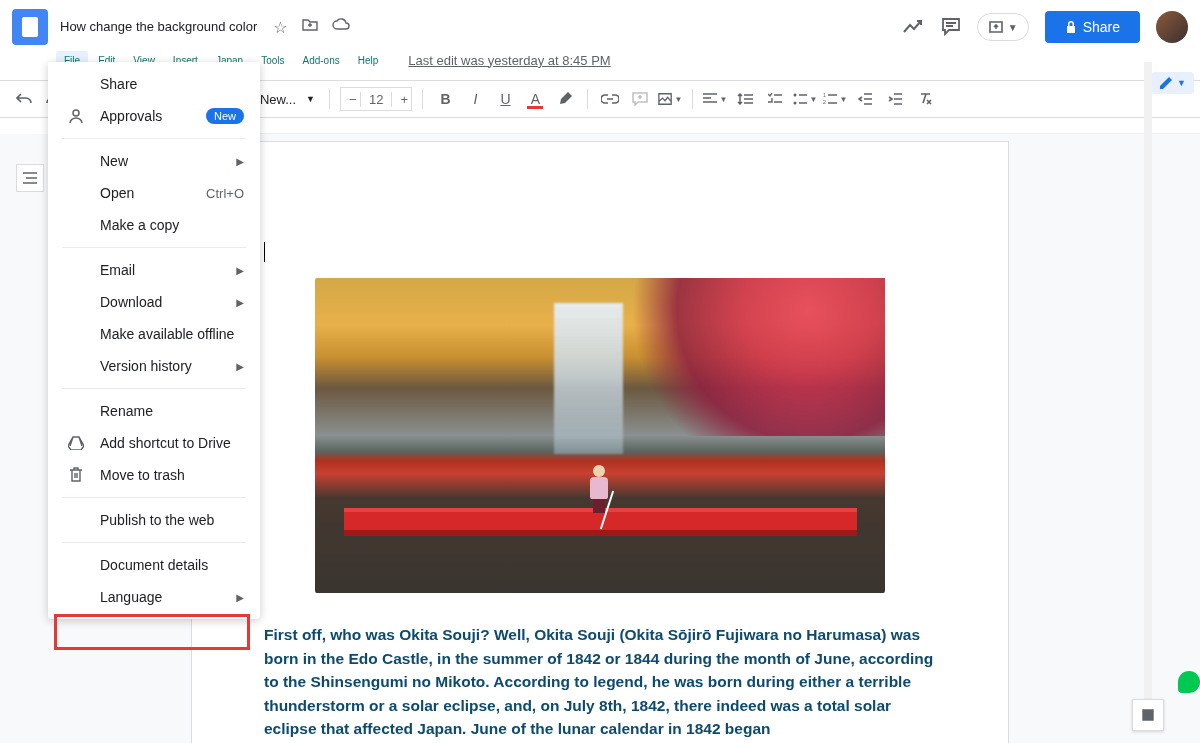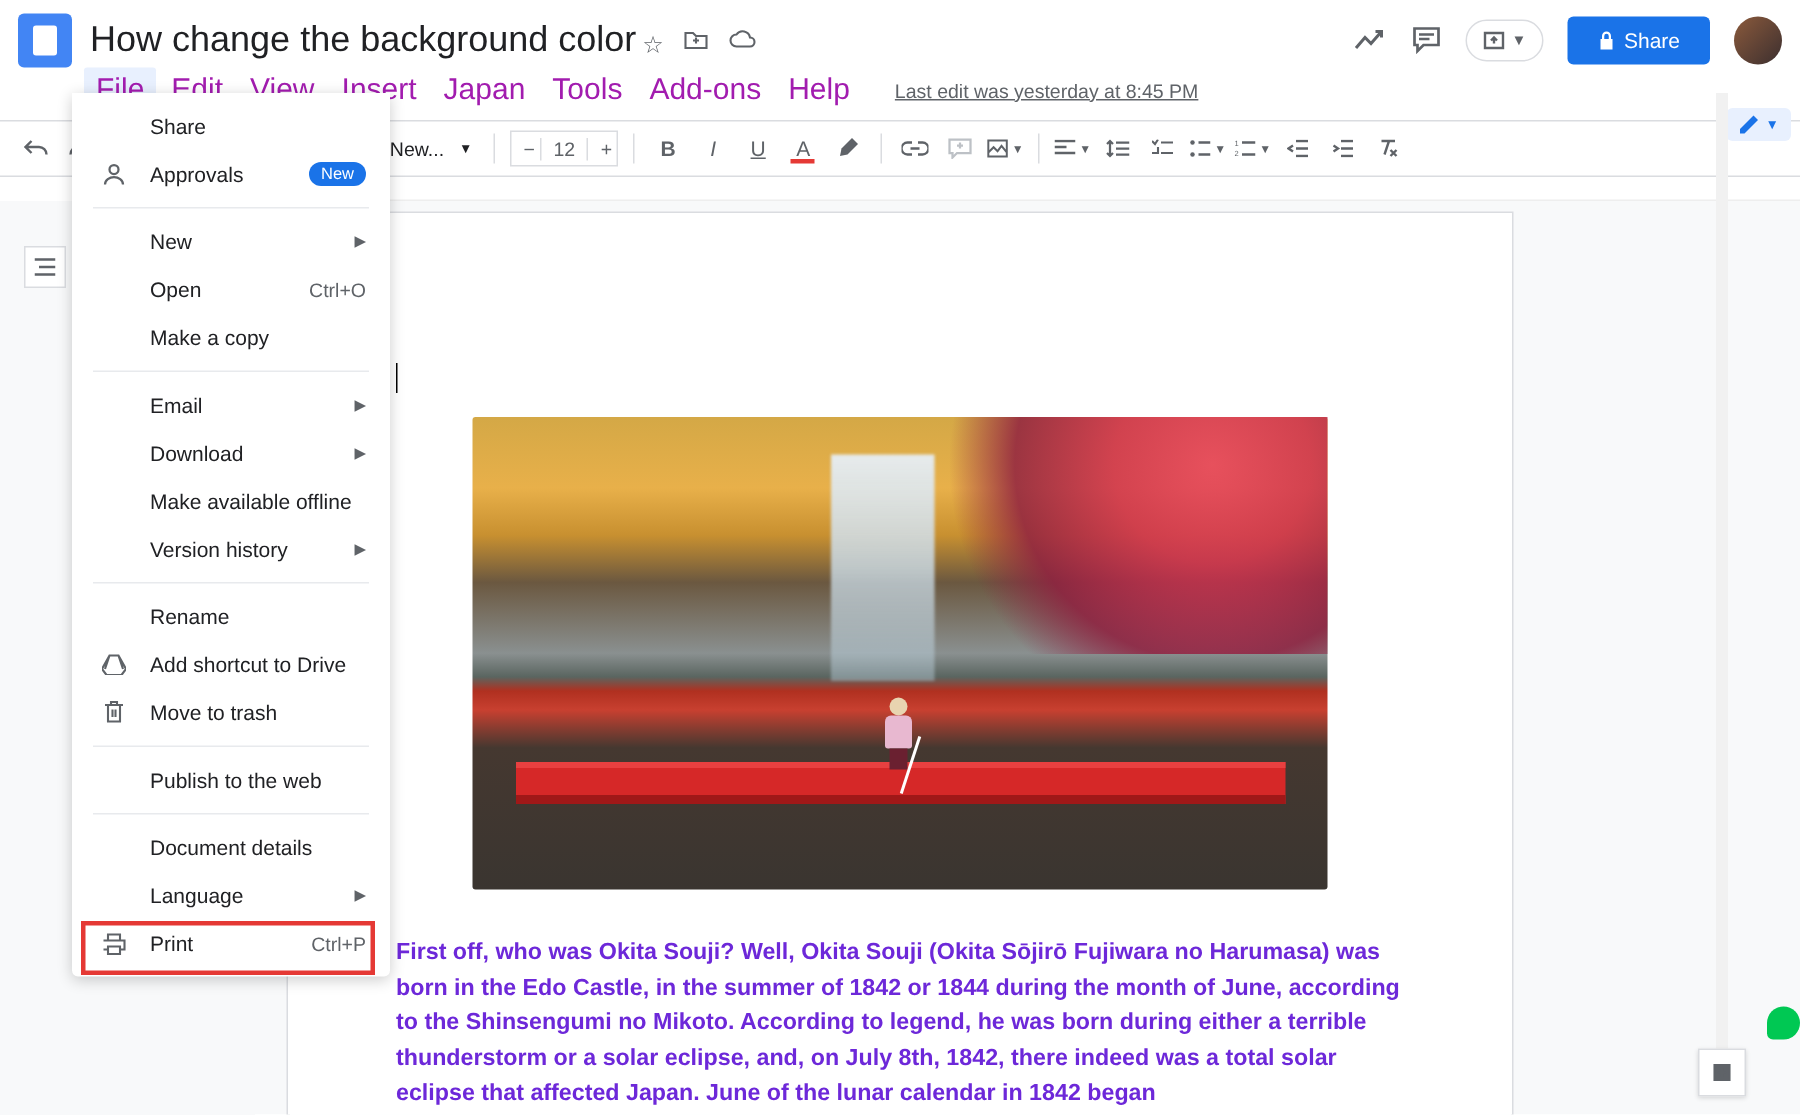--- a/index.html
+++ b/index.html
@@ -1,29 +1,29 @@
 <!DOCTYPE html>
 <html><head>
 <meta charset="utf-8">
 <style>
   * { box-sizing: border-box; margin: 0; padding: 0; }
   body { font-family: Arial, Helvetica, sans-serif; font-size: 14px; color: #202124; background: #fff; overflow: hidden; width: 1200px; height: 743px; position: relative; }
   .header { display: flex; align-items: center; padding: 8px 12px 0 12px; height: 46px; }
   .doc-logo { width: 36px; height: 36px; background: #4285f4; border-radius: 4px; display: flex; align-items: center; justify-content: center; margin-right: 12px; position: relative; }
   .doc-logo::after { content: ''; width: 16px; height: 20px; background: #fff; border-radius: 2px; }
   .title-area { flex: 1; }
-  .doc-title { font-size: 24px; color: #202124; display: inline-block; }
+  .doc-title { font-size: 13px; color: #202124; display: inline-block; margin-right: 12px; }
   .title-icons { display: inline-flex; gap: 14px; color: #5f6368; font-size: 16px; vertical-align: middle; }
   .header-right { display: flex; align-items: center; gap: 16px; }
   .trend-icon, .comment-icon { color: #5f6368; font-size: 20px; }
   .present-btn { border: 1px solid #dadce0; border-radius: 20px; padding: 6px 10px; display: flex; align-items: center; gap: 4px; color: #5f6368; }
   .share-btn { background: #1a73e8; color: #fff; border-radius: 4px; padding: 8px 20px; font-weight: 500; display: flex; align-items: center; gap: 6px; font-size: 14px; }
   .avatar { width: 32px; height: 32px; border-radius: 50%; background: linear-gradient(135deg, #8b5a3c, #3c2f2f); }
   .menubar { display: flex; align-items: center; padding: 0 12px 0 56px; height: 28px; gap: 2px; }
-  .menuitem { padding: 4px 8px; color: #a21caf; font-size: 20px; cursor: pointer; border-radius: 2px; }
+  .menuitem { padding: 4px 8px; color: #0f766e; font-size: 10px; cursor: pointer; border-radius: 2px; }
   .menuitem.active { background: #e8f0fe; }
   .last-edit { margin-left: 20px; color: #5f6368; text-decoration: underline; font-size: 13px; }
   .toolbar { height: 38px; border-top: 1px solid #dadce0; border-bottom: 1px solid #dadce0; display: flex; align-items: center; padding: 0 12px; gap: 6px; color: #5f6368; background: #fff; margin-top: 6px;}
   .tb-sep { width: 1px; height: 20px; background: #dadce0; margin: 0 4px; }
   .tb-btn { width: 24px; height: 24px; display: flex; align-items: center; justify-content: center; cursor: pointer; }
   .tb-select { display: flex; align-items: center; gap: 4px; font-size: 13px; color: #202124; padding: 0 4px; }
   .font-size-box { display:flex; align-items:center; border:1px solid #dadce0; height:24px;}
   .font-size-box span{ padding:0 8px; font-size:13px;}
   .font-size-box .pm{width:20px; text-align:center; cursor:pointer; border-left:1px solid #dadce0; border-right:1px solid #dadce0;}
   .font-size-box .pm:first-child{border-left:none;}
@@ -37,21 +37,21 @@
   .cursor-caret{ position:absolute; top:100px; left:72px; width:1px; height:20px; background:#000;}
   .doc-image { width: 570px; height: 315px; margin: 40px auto 30px auto; display:block; background: linear-gradient(180deg, #d4a846 0%, #e8b04a 15%, #c89030 25%, #6b5840 35%, #8a9090 50%, #5a6560 55%, #b03020 58%, #c84030 62%, #453830 70%, #3a3530 100%); position:relative; border-radius:2px;}
   .doc-image::before{content:''; position:absolute; top:0; right:0; width:45%; height:50%; background: radial-gradient(circle at 70% 20%, #e84060 0%, #d03050 30%, #902040 60%, transparent 80%); opacity:0.85;}
   .doc-image::after{content:''; position:absolute; left:42%; top:8%; width:12%; height:48%; background: linear-gradient(180deg, rgba(230,238,245,0.95), rgba(200,215,225,0.85), rgba(170,190,200,0.5)); filter:blur(1px);}
   .bridge{position:absolute; bottom:18%; left:5%; right:5%; height:28px; background:#d62828; border-top:4px solid #e84040; border-bottom:6px solid #a01818;}
   .figure{position:absolute; left:48%; bottom:26%; width:20px; height:46px;}
   .figure .head{width:12px;height:12px; background:#e8d4b0; border-radius:50%; margin:0 auto;}
   .figure .body{width:18px; height:22px; background:#e8b8d0; border-radius:4px 4px 2px 2px; margin:0 auto;}
   .figure .legs{width:12px; height:14px; background:#6a2030; margin:0 auto;}
   .stick{position:absolute; left:51%; bottom:20%; width:2px; height:40px; background:#fff; transform:rotate(18deg);}
-  .doc-text { font-weight: bold; font-size: 15.5px; line-height: 1.52; color:#6d28d9;}
+  .doc-text { font-weight: bold; font-size: 15.5px; line-height: 1.52; color:#0c4a6e;}
   .dropdown { position: absolute; left: 48px; top: 62px; width: 212px; background: #fff; box-shadow: 0 2px 10px rgba(0,0,0,0.2); border-radius: 0 0 4px 4px; z-index: 100; padding: 6px 0; }
   .dd-item { display: flex; align-items: center; padding: 7px 16px 7px 18px; font-size: 14px; color: #202124; cursor: pointer; position: relative; min-height:32px;}
   .dd-icon { width: 20px; margin-right: 14px; color: #5f6368; display: flex; align-items: center; justify-content: center; flex-shrink:0;}
   .dd-label { flex: 1; }
   .dd-shortcut { color: #5f6368; font-size: 13px; }
   .dd-arrow { color: #5f6368; font-size: 10px; }
   .dd-badge { background: #1a73e8; color: #fff; font-size: 11px; padding: 2px 8px; border-radius: 10px; font-weight:500;}
   .dd-sep { height: 1px; background: #e8eaed; margin: 6px 14px; }
   .dd-highlight { position:absolute; left:54px; top:614px; width:196px; height:36px; border:3px solid #e53935; z-index:101; pointer-events:none;}
   .scrollbar{position:absolute; right:48px; top:62px; width:8px; height:664px; background:#f1f1f1;}
@@ -341,29 +341,20 @@
     <div class="dd-sep"></div>
     <div class="dd-item">
       <span class="dd-icon"></span>
       <span class="dd-label">Document details</span>
     </div>
     <div class="dd-item">
       <span class="dd-icon"></span>
       <span class="dd-label">Language</span>
       <span class="dd-arrow">▶</span>
     </div>
-    <div class="dd-item">
-      <span class="dd-icon">
-        <svg width="16" height="15" viewBox="0 0 16 15">
-          <path fill="none" stroke="#5f6368" stroke-width="1.4" d="M4 5V1h8v4 M1 5h14v6h-3 M4 11H1 M4 9h8v5H4z"></path>
-        </svg>
-      </span>
-      <span class="dd-label">Print</span>
-      <span class="dd-shortcut">Ctrl+P</span>
-    </div>
   </div>
 <div class="dd-highlight"></div>
 <div class="scrollbar"></div>
 
 <div class="explore-btn">
   <svg width="16" height="16" viewBox="0 0 16 16">
       <path fill="#5f6368" d="M3 3h10v10H3z M8 5v6 M5 8h6" stroke="#5f6368" stroke-width="1.4"></path>
     </svg>
 </div>
 <div class="chat-bubble"></div>

